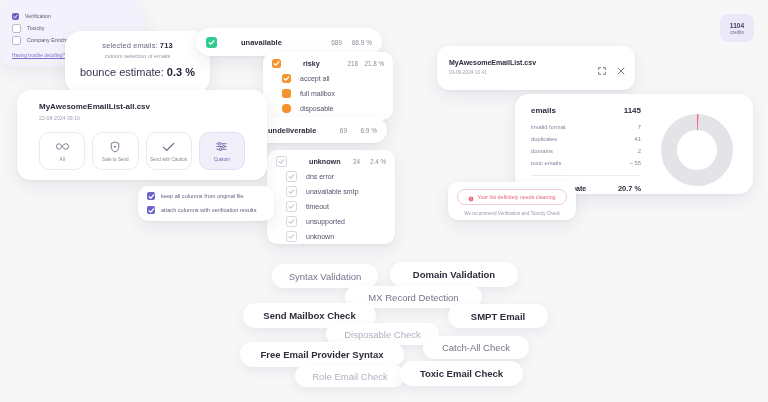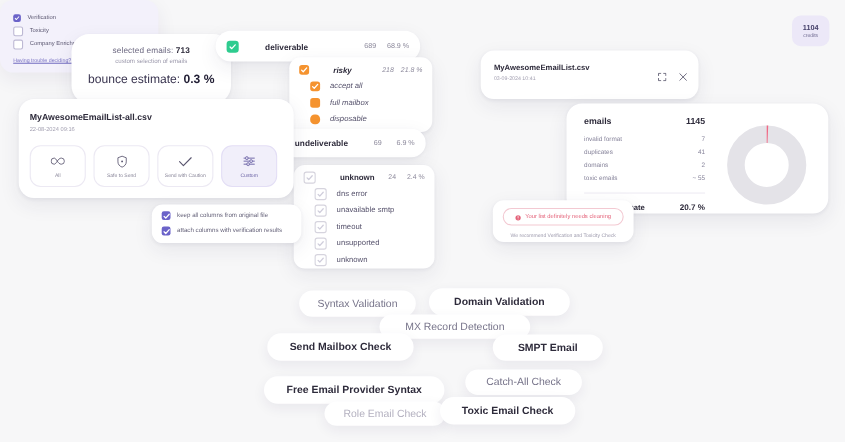--- a/index.html
+++ b/index.html
@@ -36,21 +36,21 @@
   .cbx.green{background:#2ecc8f;}
   .cbx.orange{background:#f5932f;}
   .cbx.orange-solid{background:#f5932f;}
   .cbx.red{background:#f4676f;}
   .cbx.grey{background:#fff;border:1px solid #d6d4de;}
   .row-label{font-size:7.5px;font-weight:700;color:#2e2b3b;margin-left:24px;}
   .row-num{font-size:6.5px;color:#8d8a9c;margin-left:auto;}
   .row-pct{font-size:6.5px;color:#8d8a9c;width:30px;text-align:right;}
 
   
-  #risky-card{left:263px;top:52px;width:130px;height:68px;border-radius:10px;font-style:italic;}
+  #risky-card{left:263px;top:52px;width:130px;height:68px;border-radius:10px;}
   .list-item{display:flex;align-items:center;padding:0 9px;height:15px;}
   .list-item .lbl{font-size:7px;color:#55516b;margin-left:9px;}
   .list-item.head .lbl{font-weight:700;color:#2e2b3b;font-size:7.2px;}
   .list-item .cnt{margin-left:auto;font-size:6.3px;color:#8d8a9c;}
   .list-item .pctv{font-size:6.3px;color:#8d8a9c;width:26px;text-align:right;}
   .cbx.sm{width:9px;height:9px;border-radius:2.5px;}
   .sub-ind{margin-left:10px;}
 
   
   #undeliverable-card{left:222px;top:117px;width:165px;height:26px;border-radius:13px;}
@@ -156,21 +156,21 @@
     </div>
   </div>
 
   <div class="card" id="deliverable-card">
     <div class="row-flex">
       <div class="cbx green">
         <svg viewBox="0 0 12 12">
             <path d="M2 6.4 L4.6 9 L10 3" fill="none" stroke="#fff" stroke-width="2" stroke-linecap="round" stroke-linejoin="round"></path>
           </svg>
       </div>
-      <div class="row-label">deliverable</div>
+      <div class="row-label">unavailable</div>
       <div class="row-num">689</div>
       <div class="row-pct">68.9 %</div>
     </div>
   </div>
 
   <div class="card" id="risky-card">
     <div class="list-item head" style="margin-top:4px">
       <div class="cbx sm orange">
         <svg viewBox="0 0 12 12">
             <path d="M2 6.4 L4.6 9 L10 3" fill="none" stroke="#fff" stroke-width="2" stroke-linecap="round" stroke-linejoin="round"></path>
@@ -254,21 +254,21 @@
       <div class="cbx sm grey sub-ind">
         <svg viewBox="0 0 12 12">
             <path d="M2 6.4 L4.6 9 L10 3" fill="none" stroke="#cfcddb" stroke-width="2" stroke-linecap="round" stroke-linejoin="round"></path>
           </svg>
       </div>
       <div class="lbl">unknown</div>
     </div>
   </div>
 
   <div class="card" id="file-card">
-    <div style="padding:12px 10px 0;">
+    <div style="padding:12px 22px 0;">
       <div class="file-name">MyAwesomeEmailList-all.csv</div>
       <div class="file-date">22-08-2024 09:16</div>
       <div class="seg-row">
         <div class="seg">
           <div class="sicon">
             <svg width="13" height="9" viewBox="0 0 20 11">
                 <path d="M5 1.2a4.3 4.3 0 1 0 0 8.6c3.3 0 5-8.6 10-8.6a4.3 4.3 0 1 1 0 8.6c-5 0-6.7-8.6-10-8.6z" fill="none" stroke="currentColor" stroke-width="1.2"></path>
               </svg>
           </div>
           <div class="slbl">All</div>
@@ -435,20 +435,23 @@
     </div>
   <div class="pill mid" style="left:345px;top:286px;width:137px;height:22px;">
       <span>MX Record Detection</span>
     </div>
   <div class="pill dark" style="left:243px;top:303px;width:133px;height:25px;">
       <span>Send Mailbox Check</span>
     </div>
   <div class="pill dark" style="left:448px;top:304px;width:100px;height:24px;">
       <span>SMPT Email</span>
     </div>
+  <div class="pill dim" style="left:326px;top:323px;width:113px;height:22px;">
+      <span>Disposable Check</span>
+    </div>
   <div class="pill dark" style="left:240px;top:342px;width:164px;height:25px;">
       <span>Free Email Provider Syntax</span>
     </div>
   <div class="pill mid" style="left:423px;top:336px;width:106px;height:23px;">
       <span>Catch-All Check</span>
     </div>
   <div class="pill dim" style="left:295px;top:365px;width:110px;height:22px;">
       <span>Role Email Check</span>
     </div>
   <div class="pill dark" style="left:400px;top:361px;width:123px;height:25px;">

